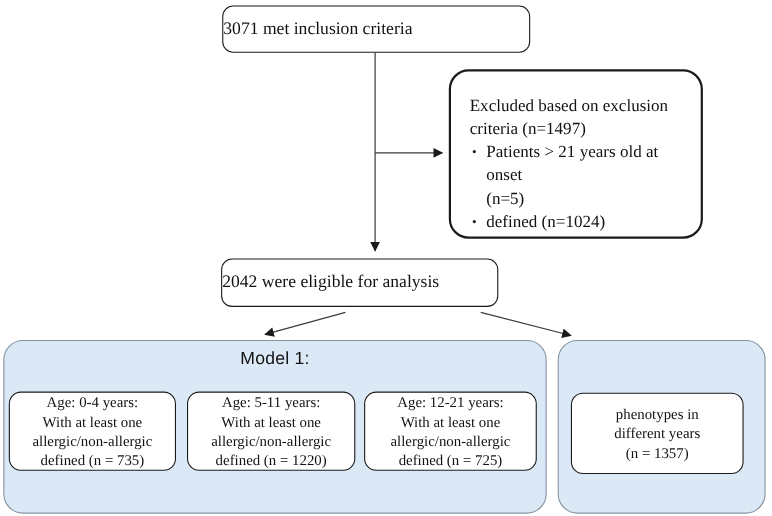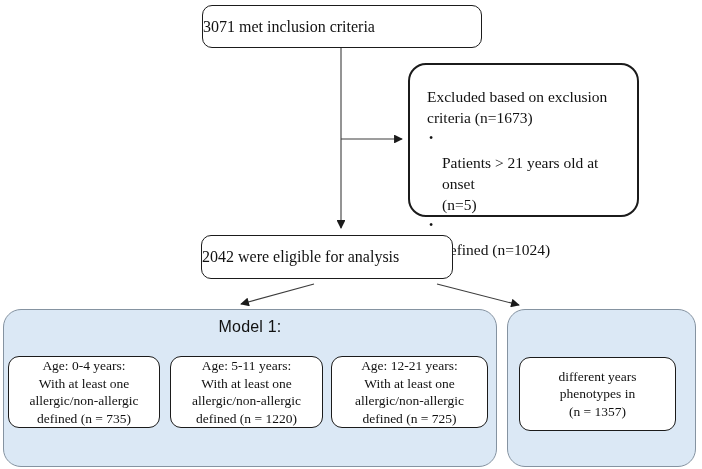--- a/index.html
+++ b/index.html
@@ -50,21 +50,21 @@
     line-height: 21px;
   }
   .bullet-row { display: flex; }
   .bullet-dot {
     flex: none;
     width: 15px;
     padding-left: 2px;
     font-size: 12px;
     line-height: 21px;
   }
-  .bullet-lines { flex: 1; margin-top: 24px; }
+  .bullet-lines { flex: 1; }
   .group-container {
     position: absolute;
     top: 309px;
     height: 158px;
     background: var(--container-fill);
     border: 1.2px solid var(--container-border);
     border-radius: 18px;
   }
   .group-title {
     position: absolute;
@@ -108,21 +108,21 @@
     <line class="connector" x1="437" y1="284" x2="519" y2="305" marker-end="url(#arrowhead)"></line>
   </svg>
 
   <div class="node simple-box" style="left:202px; top:5px; width:280px; height:43px;">
     <span>3071 met inclusion criteria</span>
   </div>
 
   <div class="node exclusion-box">
     <div>
       <div>Excluded based on exclusion</div>
-      <div>criteria (n=1673)</div>
+      <div>criteria (n=1497)</div>
     </div>
     <div class="bullet-row">
       <span class="bullet-dot">•</span>
       <div class="bullet-lines">
         <div>Patients &gt; 21 years old at onset</div>
         <div>(n=5)</div>
       </div>
     </div>
     <div class="bullet-row">
       <span class="bullet-dot">•</span>
@@ -157,19 +157,19 @@
       <div>Age: 12-21 years:</div>
       <div>With at least one</div>
       <div>allergic/non-allergic</div>
       <div>defined (n = 725)</div>
     </div>
   </div>
 
   <div class="group-container" style="left:507px; width:189px;">
 
     <div class="age-box" style="left:11px; width:157px; top:47px; height:74px;">
+      <div>phenotypes in</div>
       <div>different years</div>
-      <div>phenotypes in</div>
       <div>(n = 1357)</div>
     </div>
   </div>
 
 </div>
 
 </body></html>

